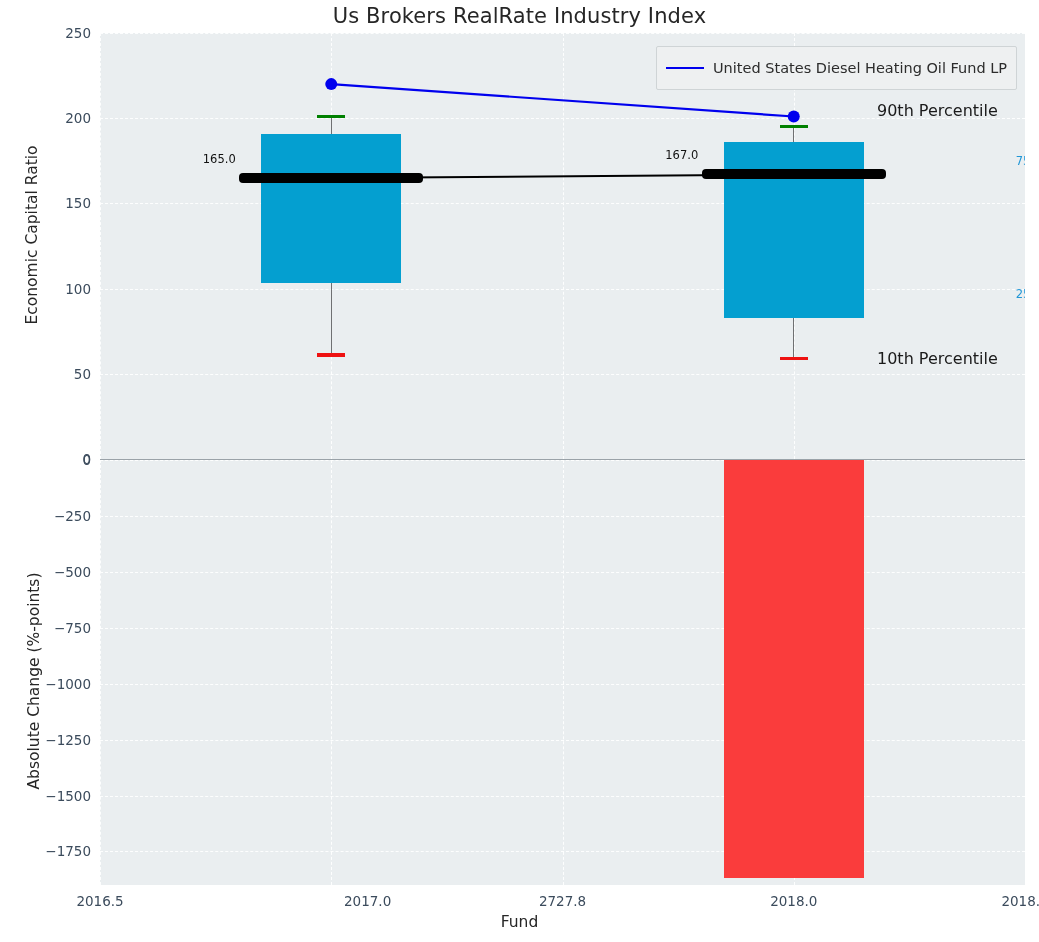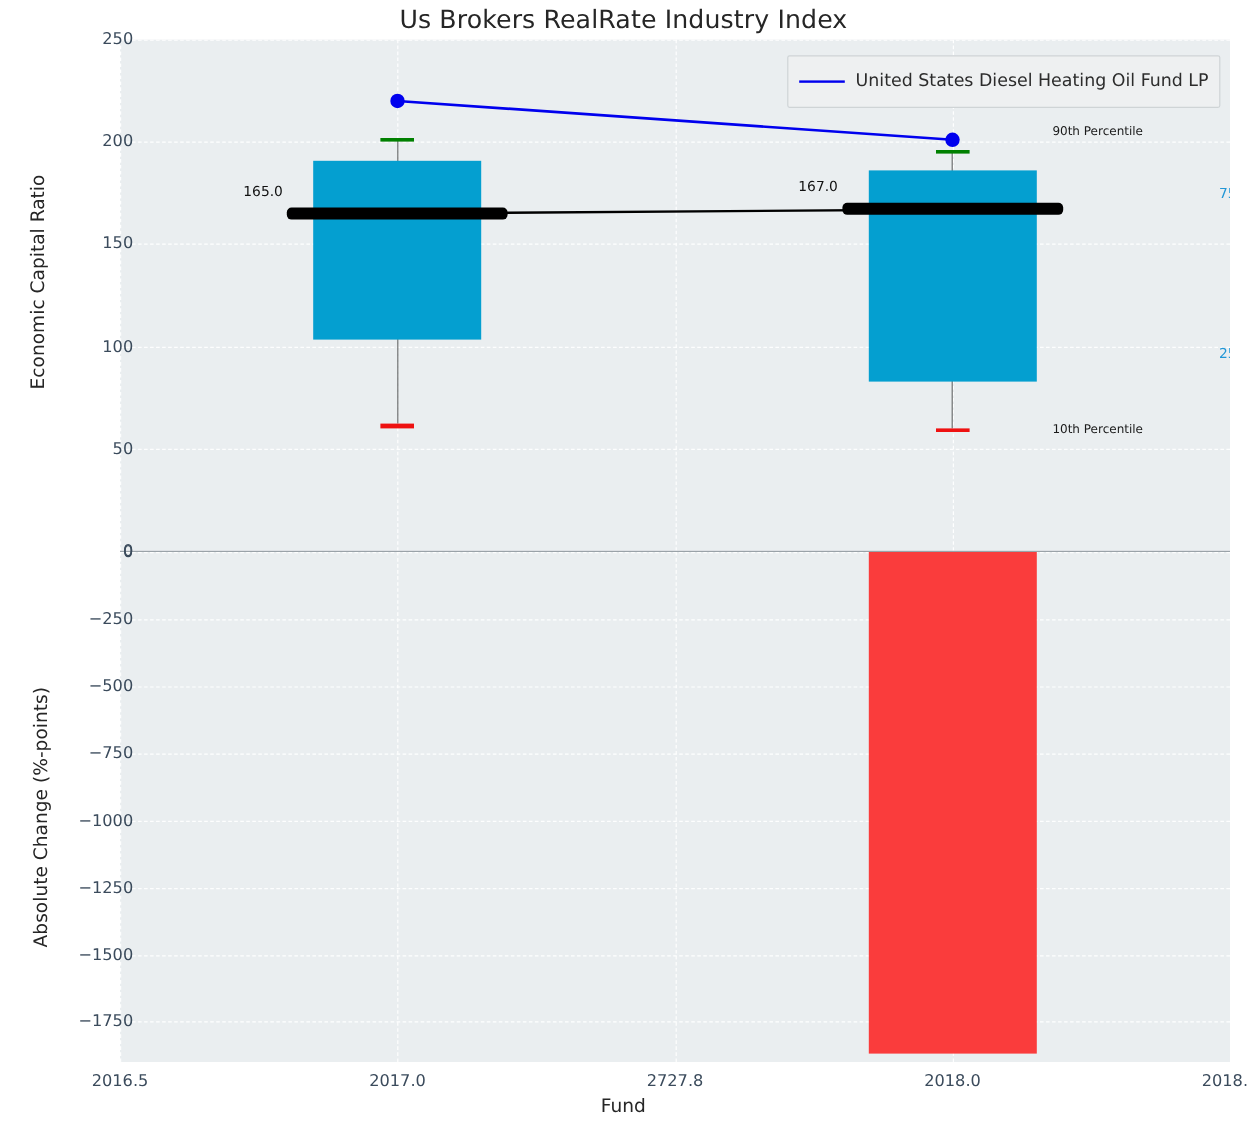--- a/index.html
+++ b/index.html
@@ -64,21 +64,20 @@
   .ytick {
     position: absolute;
     right: 0;
     width: 90px;
     text-align: right;
     font-size: 13.5px;
     color: #3b4b5c;
     transform: translateY(-50%);
     padding-right: 9px;
     white-space: nowrap;
-    margin-left: 20px;
   }
   .xtick {
     position: absolute;
     top: 893px;
     width: 120px;
     text-align: center;
     font-size: 13.5px;
     color: #3b4b5c;
     transform: translateX(-60px);
     white-space: nowrap;
@@ -156,21 +155,21 @@
     overflow: visible;
     pointer-events: none;
   }
 
   
   .annot {
     position: absolute;
     white-space: nowrap;
     transform: translateY(-50%);
   }
-  .annot-dark  { font-size: 10px; color: #1a1a1a; }
+  .annot-dark  { font-size: 16px; color: #1a1a1a; }
   .annot-blue  { font-size: 11.5px; color: #2196d6; }
 
   
   .neg-bar {
     position: absolute;
     background: #fa3c3c;
   }
 
   
   #legend {
@@ -278,21 +277,21 @@
       <div class="ytick" style="top: 515.921px; left: 0px; width: 100px;">−250</div>
       <div class="ytick" style="top: 571.842px; left: 0px; width: 100px;">−500</div>
       <div class="ytick" style="top: 627.763px; left: 0px; width: 100px;">−750</div>
       <div class="ytick" style="top: 683.684px; left: 0px; width: 100px;">−1000</div>
       <div class="ytick" style="top: 739.605px; left: 0px; width: 100px;">−1250</div>
       <div class="ytick" style="top: 795.526px; left: 0px; width: 100px;">−1500</div>
       <div class="ytick" style="top: 851.447px; left: 0px; width: 100px;">−1750</div>
     </div>
   <div id="xticks">
       <div class="xtick" style="left: 100px;">2016.5</div>
-      <div class="xtick" style="left: 331.25px;">2017.0</div>
+      <div class="xtick" style="left: 331.25px; text-align: right;">2017.0</div>
       <div class="xtick" style="left: 562.5px;">2727.8</div>
       <div class="xtick" style="left: 793.75px;">2018.0</div>
       <div class="xtick" style="left: 1025px;">2018.5</div>
     </div>
 
   <div id="ylabel-top" class="axis-title-y">Economic Capital Ratio</div>
   <div id="ylabel-bottom" class="axis-title-y">Absolute Change (%-points)</div>
   <div id="xlabel">Fund</div>
 
   <div id="legend">

